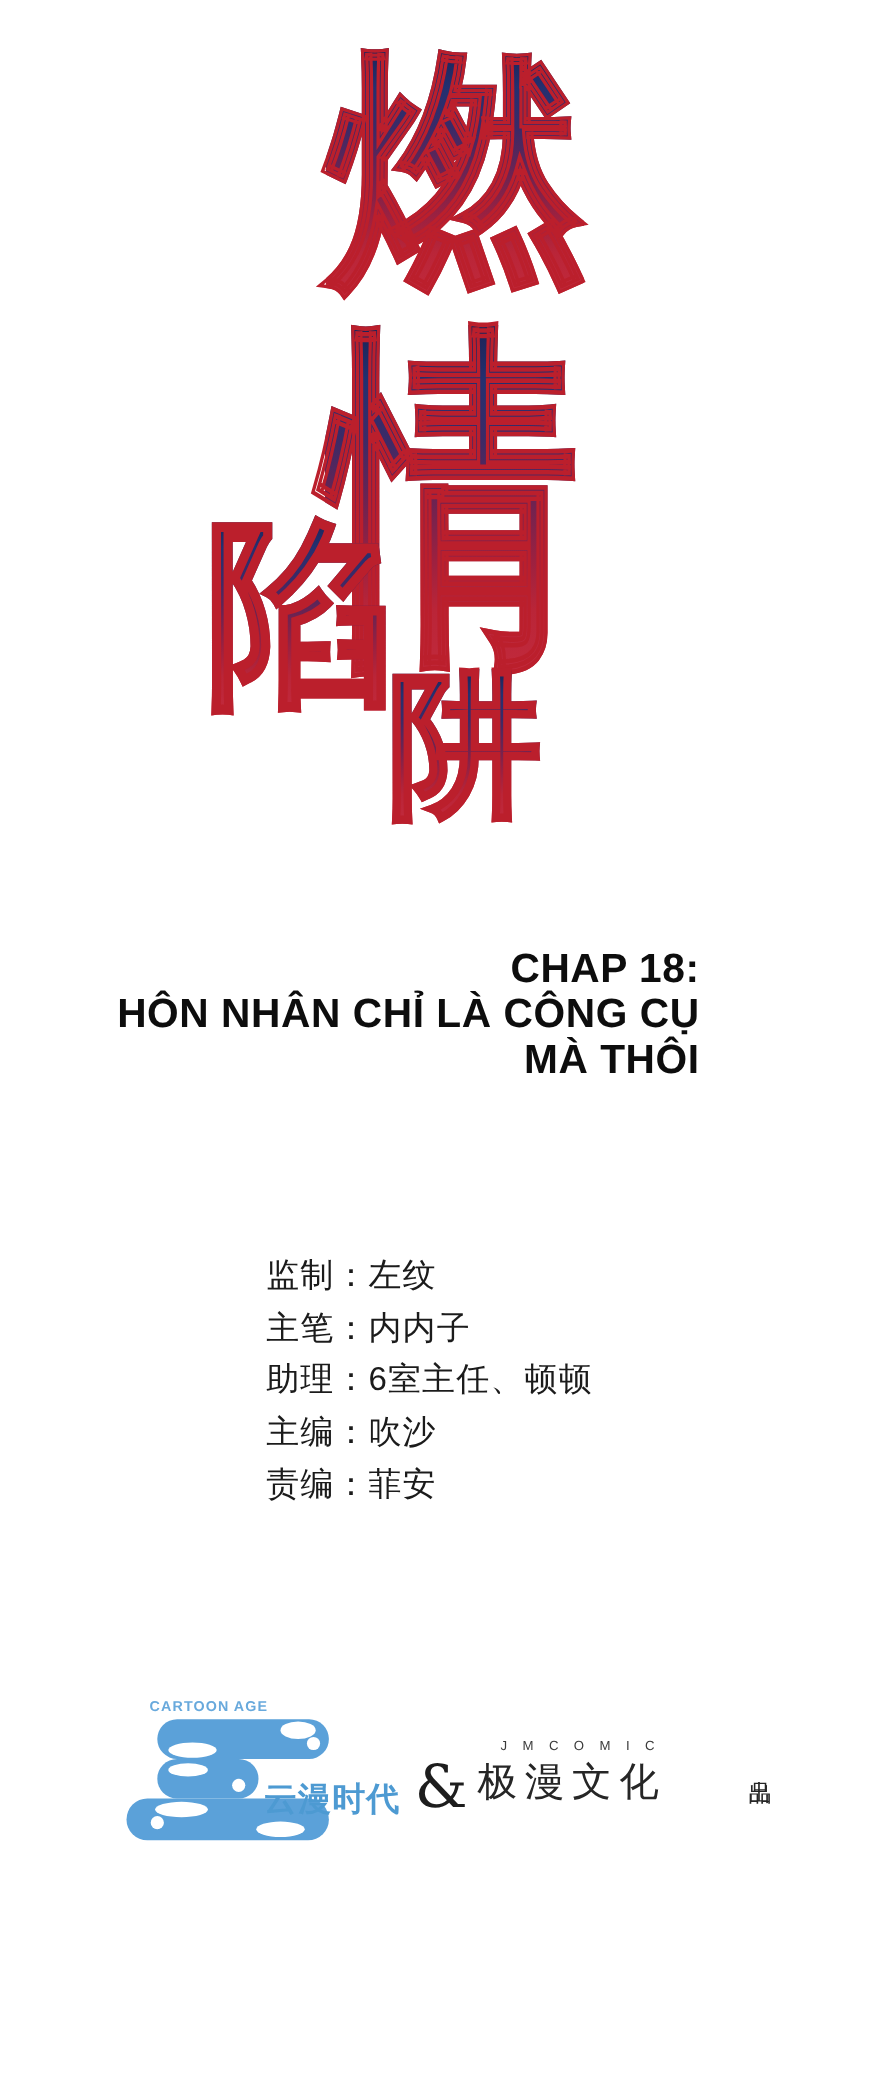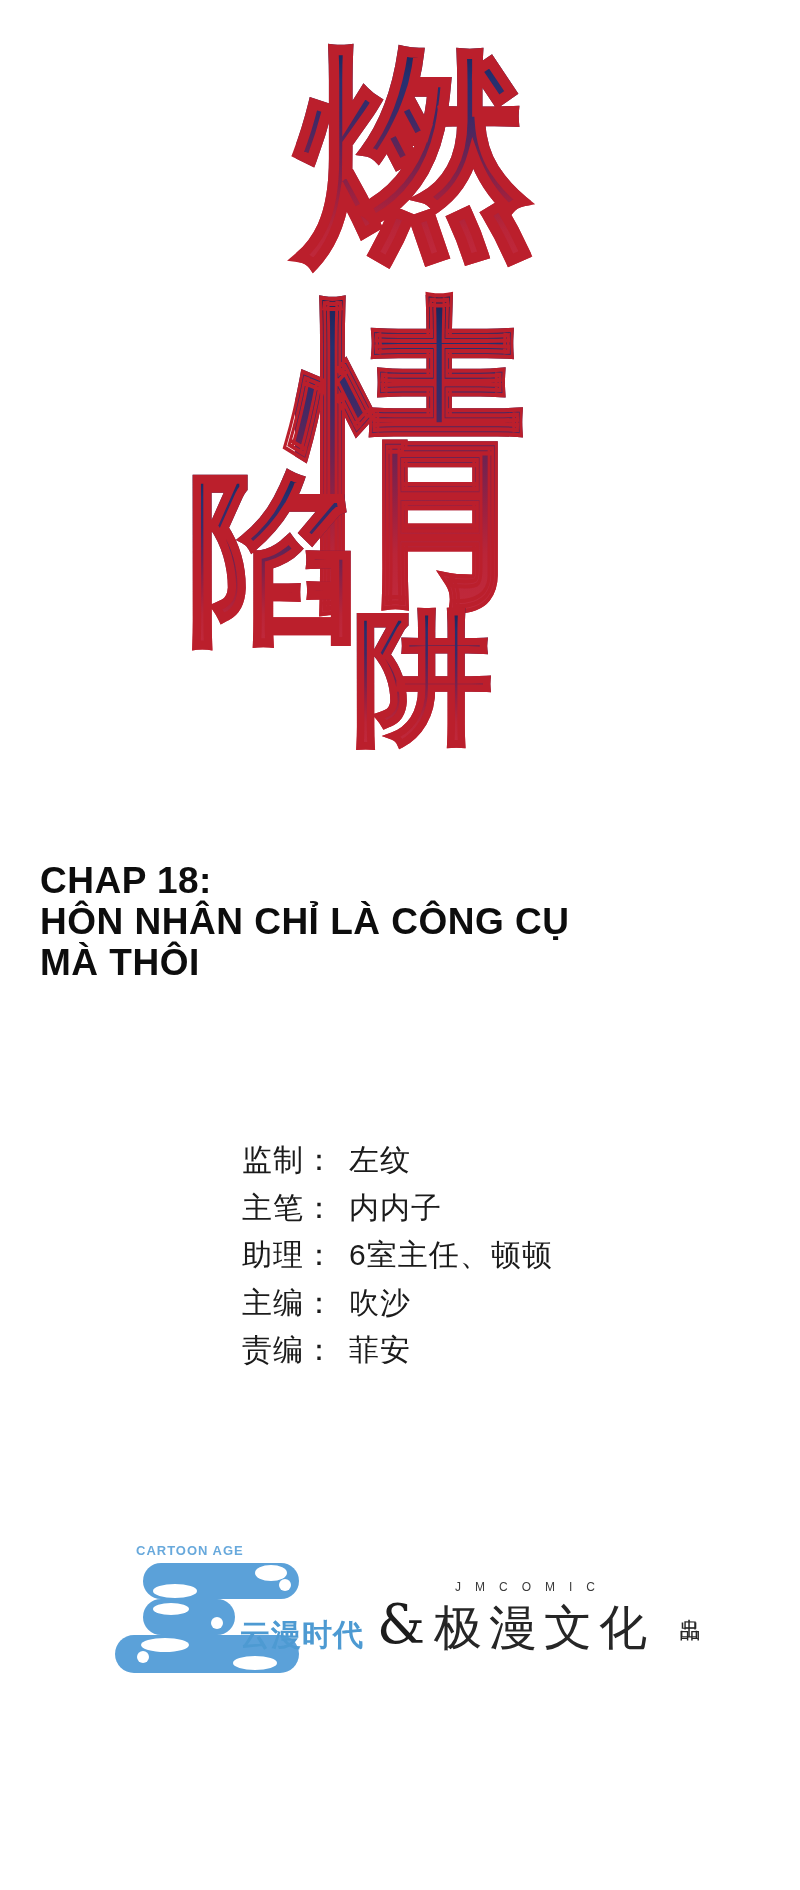--- a/index.html
+++ b/index.html
@@ -24,35 +24,35 @@
     -webkit-text-stroke:3px #bb1f2c;
     transform-origin:top left;
   }
   .title-char.ran  {left:296px;top:42px;  font-size:235px;}
   .title-char.qing {left:295px;top:295px; font-size:235px; transform:scale(0.98,1.38);}
   .title-char.xian {left:188px;top:468px; font-size:170px; transform:scaleY(1.08);}
   .title-char.jing {left:352px;top:608px; font-size:140px; transform:scaleY(1.02);}
 
   
   .chapter{
-    position:absolute;left:12px;top:860px;width:636px;
+    position:absolute;left:0;top:860px;width:636px;
     padding-left:28px;box-sizing:border-box;
-    text-align:left;color:#0d0d0d;
+    text-align:right;color:#0d0d0d;
     font-weight:700;font-size:37px;line-height:41px;
     letter-spacing:0.5px;
   }
 
   
   .credits{
     position:absolute;left:242px;top:1136px;
     color:#1b1b1b;font-size:30px;line-height:47.5px;
     font-weight:500;letter-spacing:1px;
   }
   .credit-row{white-space:nowrap;}
-  .credit-value{margin-left:14px;}
+  .credit-value{}
 
   
   .cartoon-age{position:absolute;left:113px;top:1543px;width:250px;height:135px;}
   .cartoon-age .wordmark{
     position:absolute;left:10px;top:0;
     font-size:13px;font-weight:700;letter-spacing:1px;
     color:#68a9dc;white-space:nowrap;margin-left:13px;
   }
   .cloud-svg{position:absolute;left:0;top:16px;}
   .yunman-label{
@@ -67,21 +67,21 @@
     font-size:54px;line-height:1;color:#1d1d1d;font-weight:500;
   }
 
   .jmcomic{position:absolute;left:420px;top:1580px;width:300px;height:90px;color:#262626;}
   .jmcomic .wordmark{
     position:absolute;left:35px;top:0;
     font-size:12px;letter-spacing:14px;color:#3a3a3a;white-space:nowrap;
   }
   .jmcomic .name-cn{
     position:absolute;left:14px;top:16px;
-    font-size:48px;font-weight:300;letter-spacing:7px;
+    font-size:36px;font-weight:300;letter-spacing:7px;
     color:#262626;white-space:nowrap;
   }
   .jmcomic .chupin{
     position:absolute;left:258px;top:22px;
     writing-mode:vertical-rl;text-orientation:upright;
     font-size:21px;line-height:24px;letter-spacing:2px;color:#262626;
   }
 </style>
 </head>
 <body>

